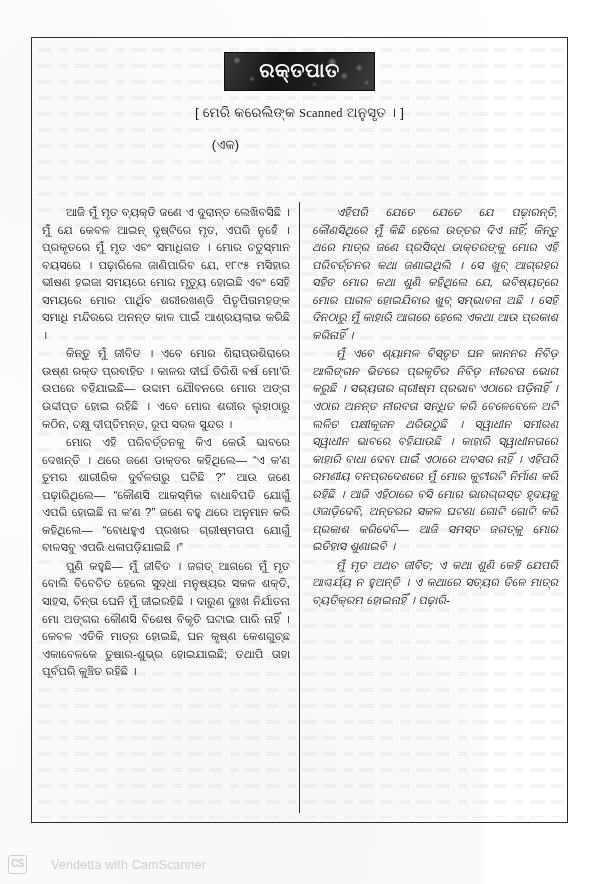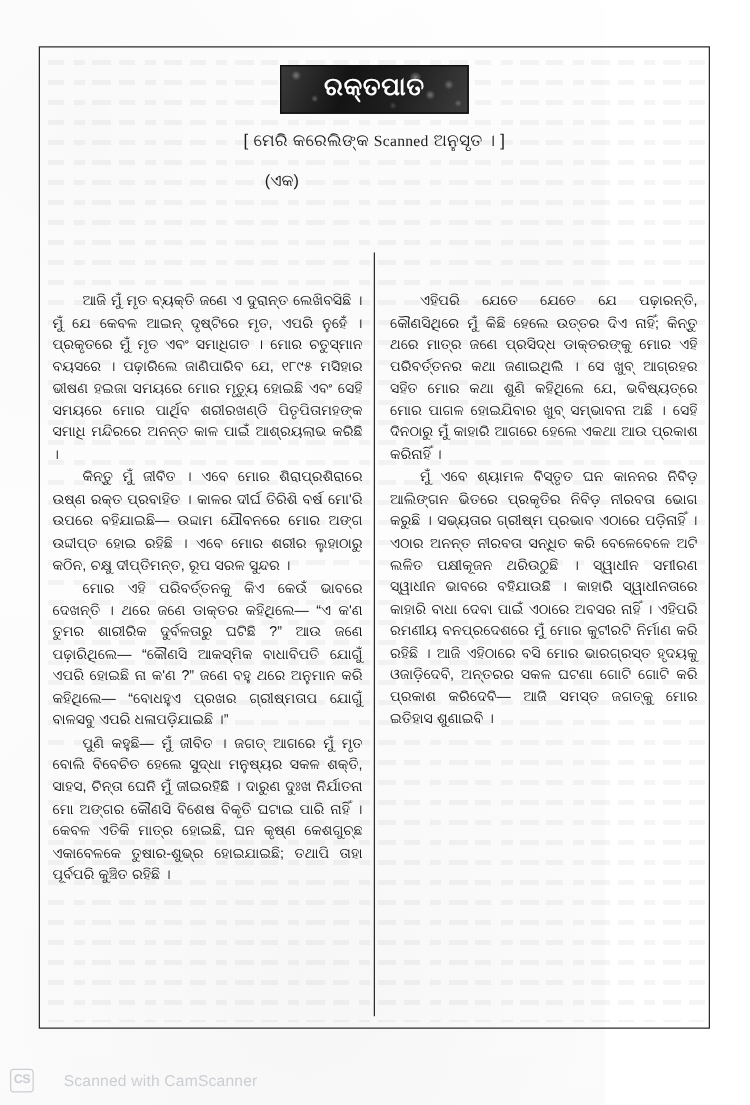--- a/index.html
+++ b/index.html
@@ -125,24 +125,23 @@
     top: 204px;
     width: 537px;
     height: 615px;
     display: flex;
     box-sizing: border-box;
   }
   .column {
     box-sizing: border-box;
     width: 50%;
     padding: 0 10px 0 10px;
-    margin-top: 29px;
   }
   #column-left  { padding-left: 11px; padding-right: 9px; }
-  #column-right { padding-left: 12px; padding-right: 10px; }
+  #column-right { padding-left: 12px; padding-right: 10px; font-style: italic; }
   #column-divider {
     width: 0;
     border-left: 1.1px solid #2e2e2e;
     margin: -2px 0 6px 0;
     align-self: stretch;
   }
   .para {
     margin: 0 0 1px 0;
     text-indent: 24px;
     font-size: 11.4px;
@@ -214,21 +213,22 @@
       <p class="para">କିନ୍ତୁ ମୁଁ ଜୀବିତ । ଏବେ ମୋର ଶିରାପ୍ରଶିରାରେ ଉଷ୍ଣ ରକ୍ତ ପ୍ରବାହିତ । କାଳର ଦୀର୍ଘ ତିରିଶି ବର୍ଷ ମୋ'ରି ଉପରେ ବହିଯାଇଛି— ଉଦ୍ଦାମ ଯୌବନରେ ମୋର ଅଙ୍ଗ ଉଦ୍ଦୀପ୍ତ ହୋଇ ରହିଛି । ଏବେ ମୋର ଶରୀର ଲୁହାଠାରୁ କଠିନ, ଚକ୍ଷୁ ଦୀପ୍ତିମନ୍ତ, ରୂପ ସରଳ ସୁନ୍ଦର ।</p>
       <p class="para">ମୋର ଏହି ପରିବର୍ତ୍ତନକୁ କିଏ କେଉଁ ଭାବରେ ଦେଖନ୍ତି । ଥରେ ଜଣେ ଡାକ୍ତର କହିଥିଲେ— “ଏ କ'ଣ ତୁମର ଶାରୀରିକ ଦୁର୍ବଳତାରୁ ଘଟିଛି ?” ଆଉ ଜଣେ ପଢ଼ାରିଥିଲେ— “କୌଣସି ଆକସ୍ମିକ ବାଧାବିପତି ଯୋଗୁଁ ଏପରି ହୋଇଛି ନା କ'ଣ ?” ଜଣେ ବହୁ ଥରେ ଅନୁମାନ କରି କହିଥିଲେ— “ବୋଧହୁଏ ପ୍ରଖର ଗ୍ରୀଷ୍ମତାପ ଯୋଗୁଁ ବାଳସବୁ ଏପରି ଧଳାପଡ଼ିଯାଇଛି ।”</p>
       <p class="para">ପୁଣି କହୁଛି— ମୁଁ ଜୀବିତ । ଜଗତ୍ ଆଗରେ ମୁଁ ମୃତ ବୋଲି ବିବେଚିତ ହେଲେ ସୁଦ୍ଧା ମନୁଷ୍ୟର ସକଳ ଶକ୍ତି, ସାହସ, ଚିନ୍ତା ଘେନି ମୁଁ ଜୀଇରହିଛି । ଦାରୁଣ ଦୁଃଖ ନିର୍ଯାତନା ମୋ ଅଙ୍ଗର କୌଣସି ବିଶେଷ ବିକୃତି ଘଟାଇ ପାରି ନାହିଁ । କେବଳ ଏତିକି ମାତ୍ର ହୋଇଛି, ଘନ କୃଷ୍ଣ କେଶଗୁଚ୍ଛ ଏକାବେଳକେ ତୁଷାର-ଶୁଭ୍ର ହୋଇଯାଇଛି; ତଥାପି ତାହା ପୂର୍ବପରି କୁଞ୍ଚିତ ରହିଛି ।</p>
     </div>
 
     <div id="column-divider"></div>
 
     <div class="column" id="column-right">
       <p class="para">ଏହିପରି ଯେତେ ଯେତେ ଯେ ପଢ଼ାରନ୍ତି, କୌଣସିଥିରେ ମୁଁ କିଛି ହେଲେ ଉତ୍ତର ଦିଏ ନାହିଁ; କିନ୍ତୁ ଥରେ ମାତ୍ର ଜଣେ ପ୍ରସିଦ୍ଧ ଡାକ୍ତରଙ୍କୁ ମୋର ଏହି ପରିବର୍ତ୍ତନର କଥା ଜଣାଇଥିଲି । ସେ ଖୁବ୍ ଆଗ୍ରହର ସହିତ ମୋର କଥା ଶୁଣି କହିଥିଲେ ଯେ, ଭବିଷ୍ୟତ୍‌ରେ ମୋର ପାଗଳ ହୋଇଯିବାର ଖୁବ୍ ସମ୍ଭାବନା ଅଛି । ସେହି ଦିନଠାରୁ ମୁଁ କାହାରି ଆଗରେ ହେଲେ ଏକଥା ଆଉ ପ୍ରକାଶ କରିନାହିଁ ।</p>
       <p class="para">ମୁଁ ଏବେ ଶ୍ୟାମଳ ବିସ୍ତୃତ ଘନ କାନନର ନିବିଡ଼ ଆଲିଙ୍ଗନ ଭିତରେ ପ୍ରକୃତିର ନିବିଡ଼ ନୀରବତା ଭୋଗ କରୁଛି । ସଭ୍ୟତାର ଗ୍ରୀଷ୍ମ ପ୍ରଭାବ ଏଠାରେ ପଡ଼ିନାହିଁ । ଏଠାର ଅନନ୍ତ ନୀରବତା ସନ୍ଧିତ କରି ବେଳେବେଳେ ଅଟି ଲଳିତ ପକ୍ଷୀକୂଜନ ଥରିଉଠୁଛି । ସ୍ୱାଧୀନ ସମୀରଣ ସ୍ୱାଧୀନ ଭାବରେ ବହିଯାଉଛି । କାହାରି ସ୍ୱାଧୀନତାରେ କାହାରି ବାଧା ଦେବା ପାଇଁ ଏଠାରେ ଅବସର ନାହିଁ । ଏହିପରି ରମଣୀୟ ବନପ୍ରଦେଶରେ ମୁଁ ମୋର କୁଟୀରଟି ନିର୍ମାଣ କରି ରହିଛି । ଆଜି ଏହିଠାରେ ବସି ମୋର ଭାରଗ୍ରସ୍ତ ହୃଦୟକୁ ଓଜାଡ଼ିଦେବି, ଅନ୍ତରର ସକଳ ଘଟଣା ଗୋଟି ଗୋଟି କରି ପ୍ରକାଶ କରିଦେବି— ଆଜି ସମସ୍ତ ଜଗତ୍‌କୁ ମୋର ଇତିହାସ ଶୁଣାଇବି ।</p>
+      <p class="para">ମୁଁ ମୃତ ଅଥଚ ଜୀବିତ; ଏ କଥା ଶୁଣି କେହି ଯେପରି ଆଶ୍ଚର୍ଯ୍ୟ ନ ହୁଅନ୍ତି । ଏ କଥାରେ ସତ୍ୟର ତିଳେ ମାତ୍ର ବ୍ୟତିକ୍ରମ ହୋଇନାହିଁ । ପଢ଼ାରି-</p>
     </div>
   </div>
 
   <div id="camscanner-watermark">
     <div id="cs-logo">CS</div>
-    <div id="cs-text">Scanned with CamScanner</div>
+    <div id="cs-text">Vendetta with CamScanner</div>
   </div>
 
 </div>
 
 </body></html>

